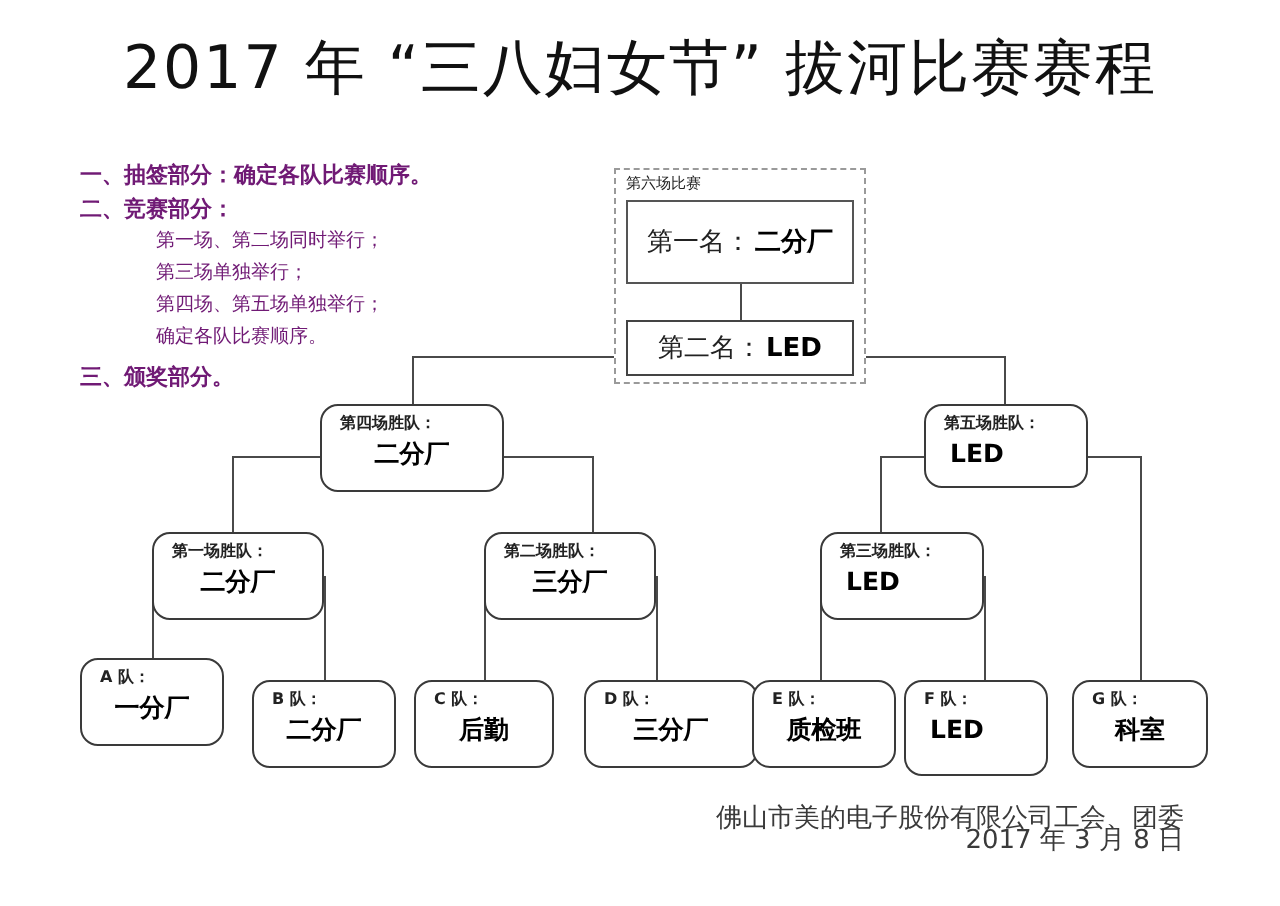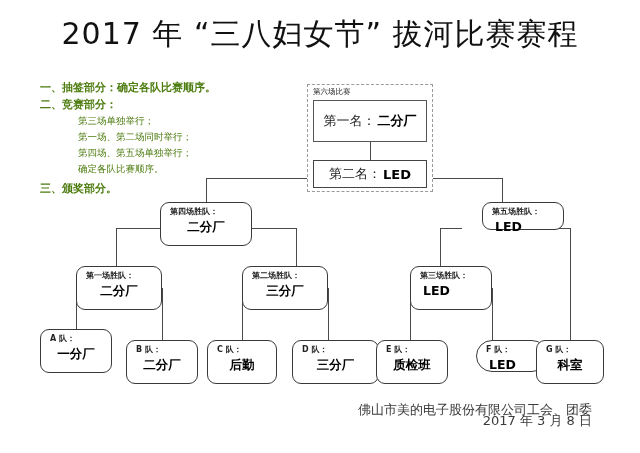--- a/index.html
+++ b/index.html
@@ -17,21 +17,21 @@
     position:absolute;left:0;top:14px;width:640px;
     text-align:center;
     font-size:30px;
     font-weight:400;
     color:#111;
     letter-spacing:1px;
     white-space:nowrap;
   }
 
   
-  .notes{position:absolute;left:40px;top:80px;width:250px;color:#4d7c0f;}
+  .notes{position:absolute;left:40px;top:80px;width:250px;color:#701a75;}
   .note-line{font-size:10.5px;line-height:16.5px;white-space:nowrap;}
   .note-head{font-weight:bold;font-size:11px;}
   .note-sub{padding-left:38px;font-size:9.5px;line-height:16px;white-space:nowrap;}
 
   
   .box{
     position:absolute;
     box-sizing:border-box;
     background:#fff;
     border:1px solid #3a3a3a;
@@ -93,22 +93,22 @@
 </head>
 <body>
 
 <div id="root">
 
   <div class="title">2017 年 “三八妇女节” 拔河比赛赛程</div>
 
   <div class="notes">
     <div class="note-line note-head">一、抽签部分：确定各队比赛顺序。</div>
     <div class="note-line note-head">二、竞赛部分：</div>
+    <div class="note-sub">第一场、第二场同时举行；</div>
     <div class="note-sub">第三场单独举行；</div>
-    <div class="note-sub">第一场、第二场同时举行；</div>
     <div class="note-sub">第四场、第五场单独举行；</div>
     <div class="note-sub">确定各队比赛顺序。</div>
     <div class="note-line note-head" style="margin-top:4px">三、颁奖部分。</div>
   </div>
 
   <div class="dashed-region"></div>
   <div class="final-label">第六场比赛</div>
 
   <div class="box final-box" style="left:313px;top:100px;width:114px;height:42px;">
     <div class="final-row">
@@ -129,21 +129,21 @@
   <div class="ln lnh" style="left:206px;top:178px;width:101px;"></div>
   <div class="ln lnh" style="left:433px;top:178px;width:69px;"></div>
   <div class="ln lnv" style="left:206px;top:178px;height:24px;"></div>
   <div class="ln lnv" style="left:502px;top:178px;height:24px;"></div>
 
   <div class="box rounded" style="left:160px;top:202px;width:92px;height:44px;">
     <div class="cap">第四场胜队：</div>
     <div class="val">二分厂</div>
   </div>
 
-  <div class="box rounded" style="left:462px;top:202px;width:82px;height:28px;margin-left:20px;">
+  <div class="box rounded" style="left:462px;top:202px;width:82px;height:42px;">
     <div class="cap">第五场胜队：</div>
     <div class="val left">LED</div>
   </div>
 
   <div class="ln lnh" style="left:116px;top:228px;width:44px;"></div>
   <div class="ln lnh" style="left:252px;top:228px;width:44px;"></div>
   <div class="ln lnv" style="left:116px;top:228px;height:42px;"></div>
   <div class="ln lnv" style="left:296px;top:228px;height:42px;"></div>
 
   <div class="ln lnh" style="left:440px;top:228px;width:22px;"></div>
@@ -193,21 +193,21 @@
   <div class="box rounded" style="left:292px;top:340px;width:87px;height:44px;">
     <div class="cap">D 队：</div>
     <div class="val">三分厂</div>
   </div>
 
   <div class="box rounded" style="left:376px;top:340px;width:72px;height:44px;">
     <div class="cap">E 队：</div>
     <div class="val">质检班</div>
   </div>
 
-  <div class="box rounded" style="left:476px;top:340px;width:72px;height:32px;border-radius:19px;">
+  <div class="box rounded" style="left:452px;top:340px;width:72px;height:48px;">
     <div class="cap">F 队：</div>
     <div class="val left">LED</div>
   </div>
 
   <div class="box rounded" style="left:536px;top:340px;width:68px;height:44px;">
     <div class="cap">G 队：</div>
     <div class="val">科室</div>
   </div>
 
   <div class="footer">

